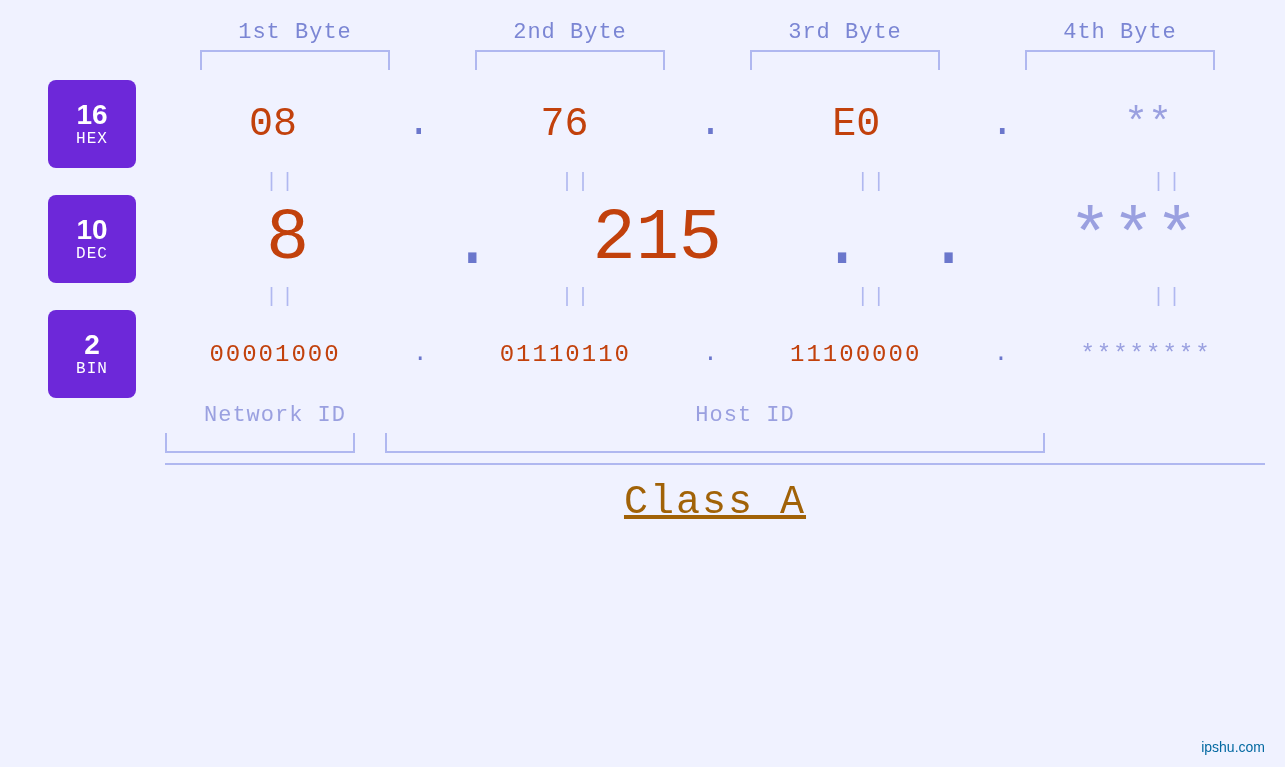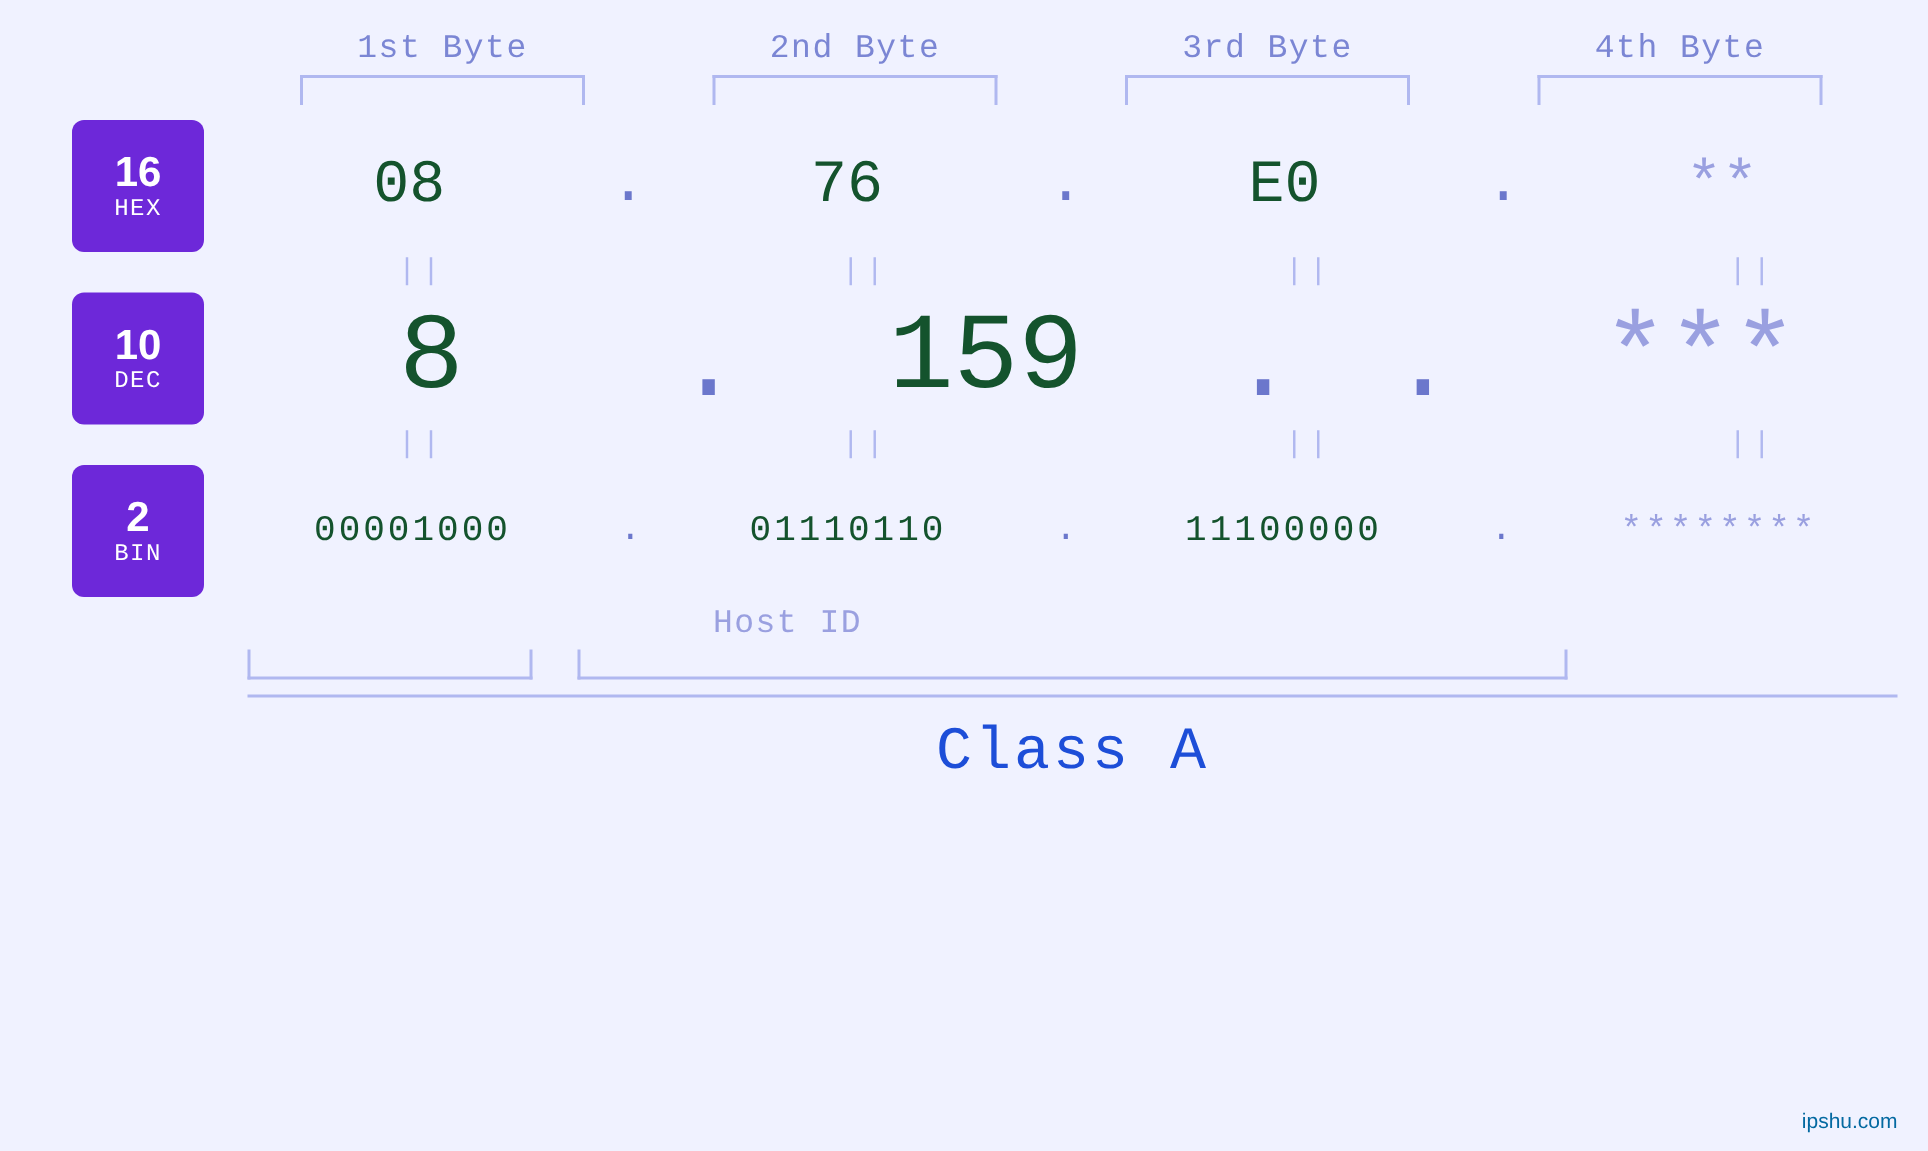--- a/index.html
+++ b/index.html
@@ -102,21 +102,21 @@
       display: flex;
       align-items: center;
       flex: 1;
       justify-content: space-around;
       padding: 0 20px;
     }
 
     .byte-value {
       width: 200px;
       text-align: center;
-      color: #14532d;
+      color: #c2410c;
     }
 
     .byte-value.large {
       font-size: 72px;
       font-weight: normal;
     }
 
     .byte-value.small {
       font-size: 24px;
       letter-spacing: 2px;
@@ -221,23 +221,24 @@
       width: 1100px;
       margin-left: 165px;
       margin-top: 10px;
       border-top: 2px solid #b0b8f0;
       display: flex;
       justify-content: center;
       padding-top: 15px;
     }
 
     .class-label {
-      color: #1d4ed8;
+      color: #a16207;
       font-size: 40px;
       letter-spacing: 2px;
+      text-decoration: underline;
     }
 
     
     .watermark {
       position: absolute;
       bottom: 12px;
       right: 20px;
       color: #0369a1;
       font-size: 14px;
       font-family: Arial, sans-serif;
@@ -298,21 +299,21 @@
   </div>
 
   <div class="base-row dec-row">
     <div class="base-badge">
       <span class="base-badge-number">10</span>
       <span class="base-badge-label">DEC</span>
     </div>
     <div class="values-row">
       <div class="byte-value large">8</div>
       <div class="dot">.</div>
-      <div class="byte-value large">159</div>
+      <div class="byte-value large">215</div>
       <div class="dot">.</div>
       <div class="dot">.</div>
       <div class="byte-value large masked">***</div>
     </div>
   </div>
 
   <div class="equals-row">
     <div class="equals-group">||</div>
     <div class="equals-spacer"></div>
     <div class="equals-group">||</div>
@@ -334,20 +335,21 @@
       <div class="dot small">.</div>
       <div class="byte-value small">11100000</div>
       <div class="dot small">.</div>
       <div class="byte-value small masked">********</div>
     </div>
   </div>
 
   <div class="bottom-section">
 
     <div class="id-labels">
+      <div class="network-id-label">Network ID</div>
       <div class="host-id-label">Host ID</div>
     </div>
 
     <div class="brackets-bottom">
       <div class="network-bracket"></div>
       <div class="host-bracket"></div>
     </div>
 
     <div class="class-section">
       <span class="class-label">Class A</span>

